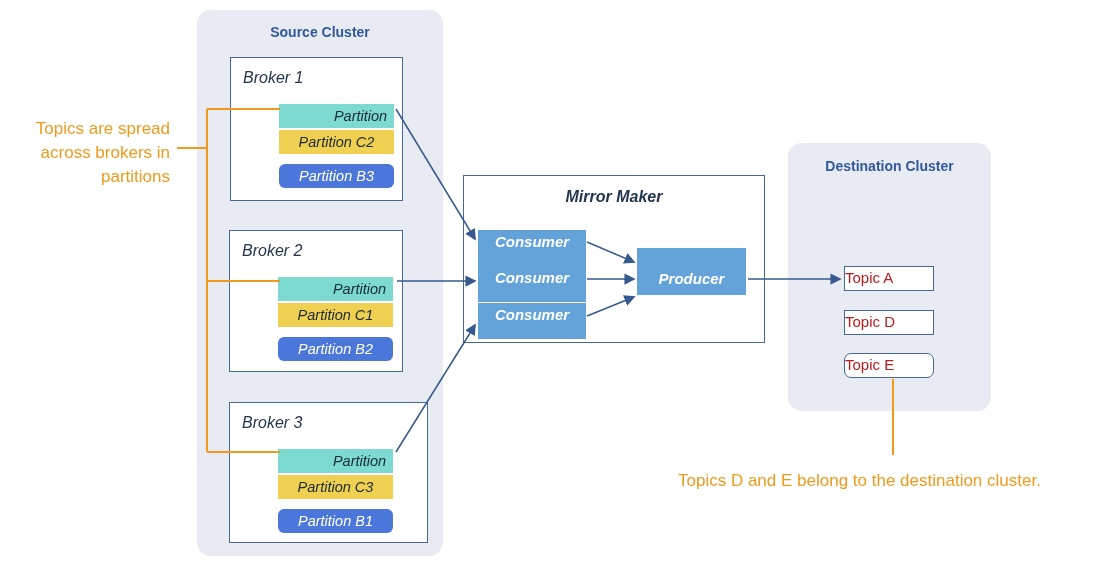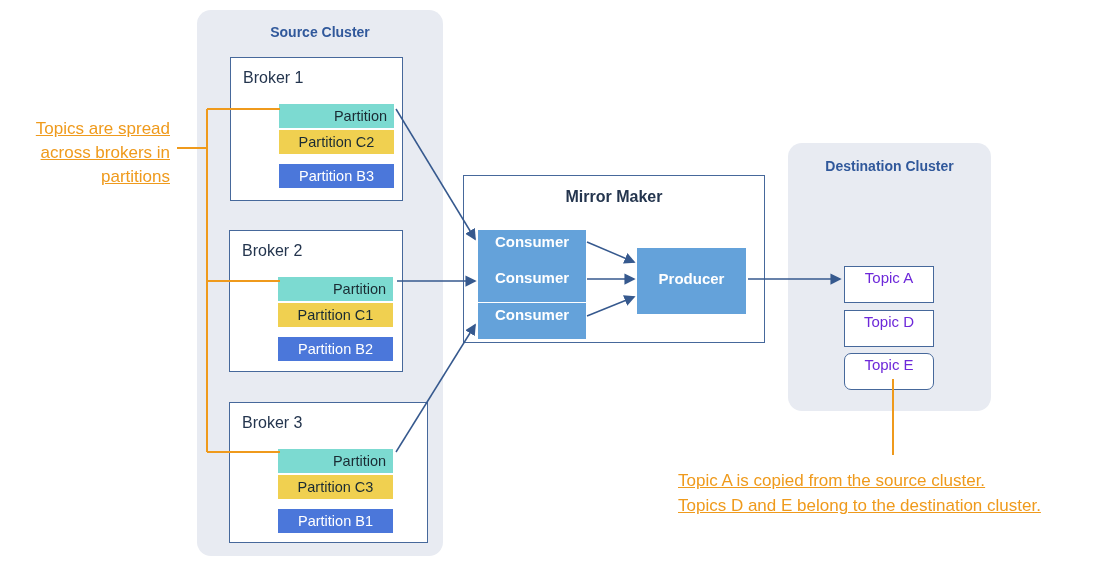--- a/index.html
+++ b/index.html
@@ -26,20 +26,21 @@
     color: var(--title-navy, #30589B);
     font-size: 14px;
     font-weight: 600;
   }
 
   
   .wbox {
     position: absolute;
     background: #ffffff;
     border: 1.5px solid var(--box-border, #46689B);
+    font-style: italic;
   }
   .broker-label {
     position: absolute;
     left: 12px; top: 11px;
     color: var(--label-dark, #24354E);
     font-size: 16px;
     font-weight: 500;
   }
 
   
@@ -49,21 +50,21 @@
     width: 115px;
     height: 24px;
     line-height: 24px;
     text-align: center;
     font-size: 14.5px;
     font-weight: 500;
     color: #1A2B33;
   }
   .p-teal   { background: var(--partition-teal, #7CDAD1); }
   .p-yellow { background: var(--partition-yellow, #F0D050); }
-  .p-blue   { background: var(--partition-blue, #4B77DA); color: #ffffff; }
+  .p-blue   { background: var(--partition-blue, #4B77DA); color: #ffffff; border-radius: 6px; }
   .p-top1 { top: 46px; padding-left: 48px; }
   .p-top2 { top: 72px; }
   .p-top3 { top: 106px; }
 
   
   .mm-title {
     position: absolute;
     left: 0; width: 100%; top: 12px;
     text-align: center;
     color: var(--label-dark, #24354E);
@@ -72,44 +73,42 @@
   }
   .node {
     position: absolute;
     background: var(--node-blue, #64A2DA);
     color: #ffffff;
     text-align: center;
     font-size: 15px;
     font-weight: 600;
   }
   .consumer { left: 14px; width: 108px; height: 36px; line-height: 24px; }
-  .producer { left: 173px; top: 72px; width: 109px; height: 66px; line-height: 62px; }
+  .producer { left: 173px; top: 72px; width: 109px; height: 47px; line-height: 62px; }
 
   
   .topic {
     position: absolute;
     left: 56px;
     width: 90px;
-    height: 37px;
+    height: 25px;
     line-height: 22px;
     background: #ffffff;
     border: 1.5px solid var(--box-border, #46689B);
-    text-align: center;
-    color: #6d28d9;
+    color: #b91c1c;
     font-size: 15px;
     font-weight: 500;
   }
 
   
   .annotation {
     position: absolute;
     color: var(--annotation-orange, #EF9A1C);
     font-size: 17px;
     line-height: 24px;
-    text-decoration: underline;
   }
   .annotation-left { left: 4px; top: 117px; width: 166px; text-align: right; }
   .annotation-bottom { left: 678px; top: 468px; width: 436px; text-align: left; line-height: 25px; }
 
   
   .overlay {
     position: absolute;
     left: 0; top: 0;
     width: 1114px; height: 567px;
     pointer-events: none;
@@ -163,21 +162,20 @@
     <div class="topic" style="top:210px;border-radius:7px;">Topic E</div>
   </div>
 
   <div class="annotation annotation-left">
     <div>Topics are spread</div>
     <div>across brokers in</div>
     <div>partitions</div>
   </div>
 
   <div class="annotation annotation-bottom">
-    <div>Topic A is copied from the source cluster.</div>
     <div>Topics D and E belong to the destination cluster.</div>
   </div>
 
   <svg class="overlay" viewBox="0 0 1114 567">
     <defs>
       <marker id="arrow" viewBox="0 0 10 10" refX="8.5" refY="5" markerWidth="7.5" markerHeight="7.5" orient="auto-start-reverse">
         <path d="M0,0 L10,5 L0,10 z" class="arrowhead"></path>
       </marker>
     </defs>
 

